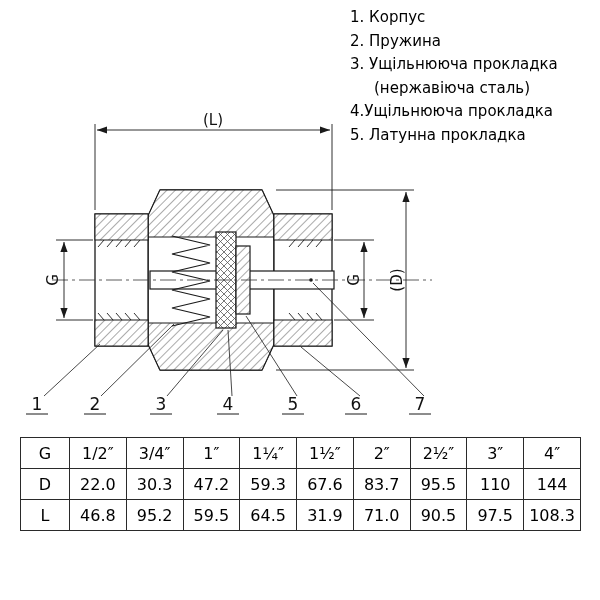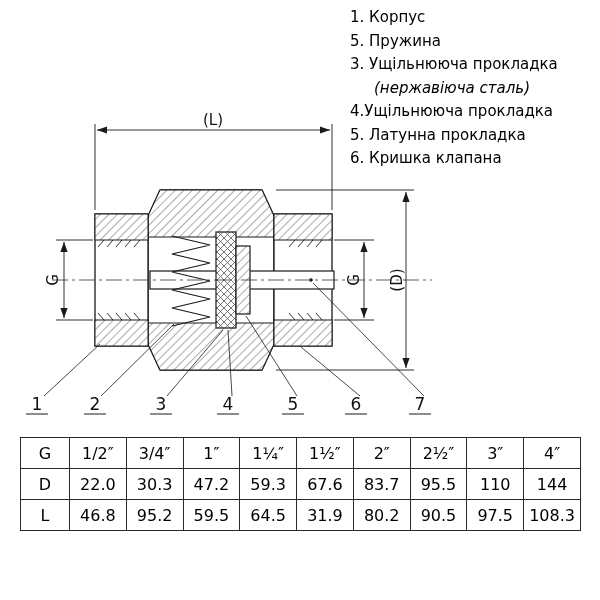--- a/index.html
+++ b/index.html
@@ -5,21 +5,21 @@
   html,body { margin:0; padding:0; background:#ffffff; }
   .canvas {
     position:relative; width:600px; height:600px; background:#fff;
     font-family:"DejaVu Sans", sans-serif; color:#000; overflow:hidden;
   }
   .legend {
     position:absolute; left:350px; top:6px; width:246px;
     font-size:15px; line-height:23.5px; color:#000;
   }
   .legend .line { white-space:nowrap; }
-  .legend .indent { padding-left:24px;font-style:italic; }
+  .legend .indent { padding-left:24px; }
   svg.drawing { position:absolute; left:0; top:0; }
   svg.drawing text { font-family:"DejaVu Sans", sans-serif; fill:#111; }
   .dim-label { font-size:15px; }
   .part-num { font-size:17px; }
   .spec-table {
     position:absolute; left:20px; top:437px;
     border-collapse:collapse; table-layout:fixed; width:561px;
   }
   .spec-table td {
     border:1px solid #2a2a2a; height:30px; padding:0;
@@ -27,26 +27,25 @@
   }
   .spec-table td.rowhead { width:48px; }
 </style>
 </head>
 <body>
 
 <div class="canvas">
 
   <div class="legend">
     <div class="line">1. Корпус</div>
-    <div class="line">5. Пружина</div>
+    <div class="line">2. Пружина</div>
     <div class="line">3. Ущільнююча прокладка</div>
     <div class="line indent">(нержавіюча сталь)</div>
     <div class="line">4.Ущільнююча прокладка</div>
     <div class="line">5. Латунна прокладка</div>
-    <div class="line">6. Кришка клапана</div>
   </div>
 
   <svg class="drawing" width="460" height="432" viewBox="0 0 460 432">
     <defs>
       <marker id="arw" markerWidth="12" markerHeight="10" refX="10" refY="5" orient="auto-start-reverse" markerUnits="userSpaceOnUse">
         <path d="M0,1.4 L10,5 L0,8.6 Z" fill="#1a1a1a"></path>
       </marker>
       <pattern id="hatch" width="6" height="6" patternUnits="userSpaceOnUse" patternTransform="rotate(45)">
         <rect width="6" height="6" fill="#ffffff"></rect>
         <line x1="0" y1="0" x2="0" y2="6" stroke="#555" stroke-width="1"></line>
@@ -206,21 +205,21 @@
         <td>110</td>
         <td>144</td>
       </tr>
       <tr>
         <td class="rowhead">L</td>
         <td>46.8</td>
         <td>95.2</td>
         <td>59.5</td>
         <td>64.5</td>
         <td>31.9</td>
-        <td>80.2</td>
+        <td>71.0</td>
         <td>90.5</td>
         <td>97.5</td>
         <td>108.3</td>
       </tr>
     </tbody>
   </table>
 
 </div>
 
 </body></html>

